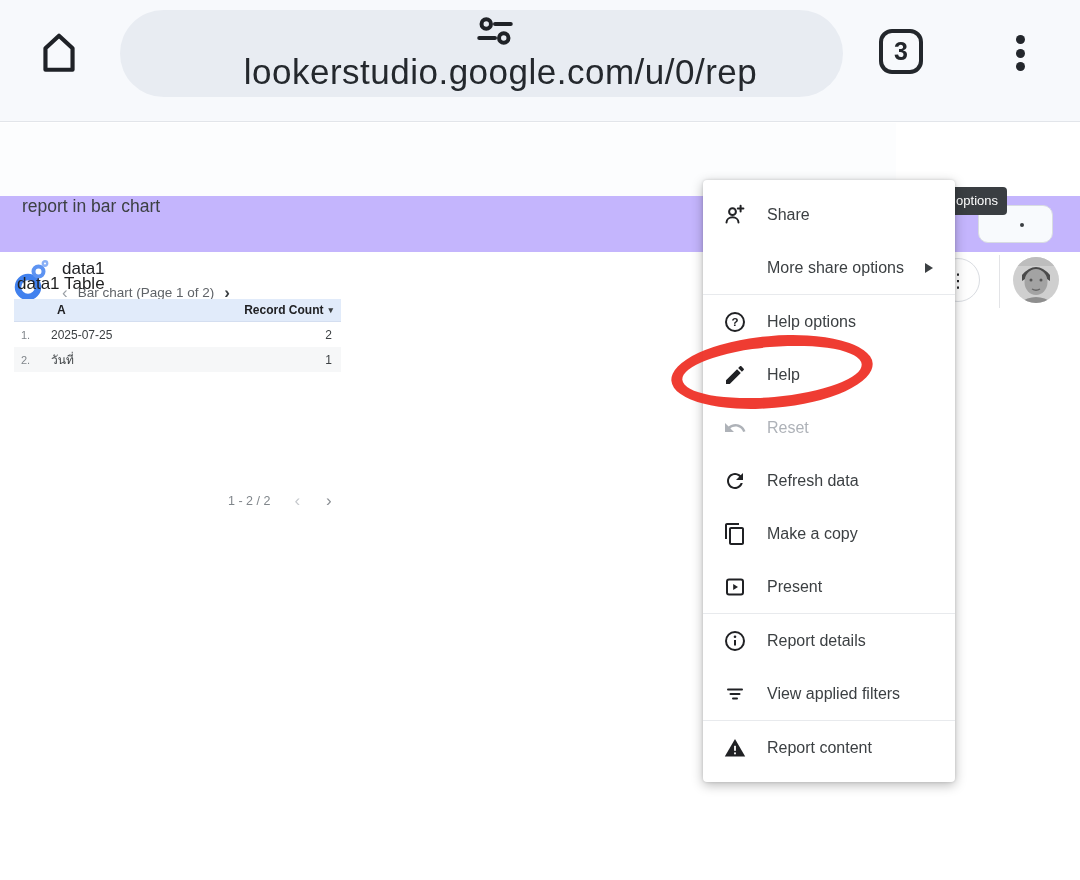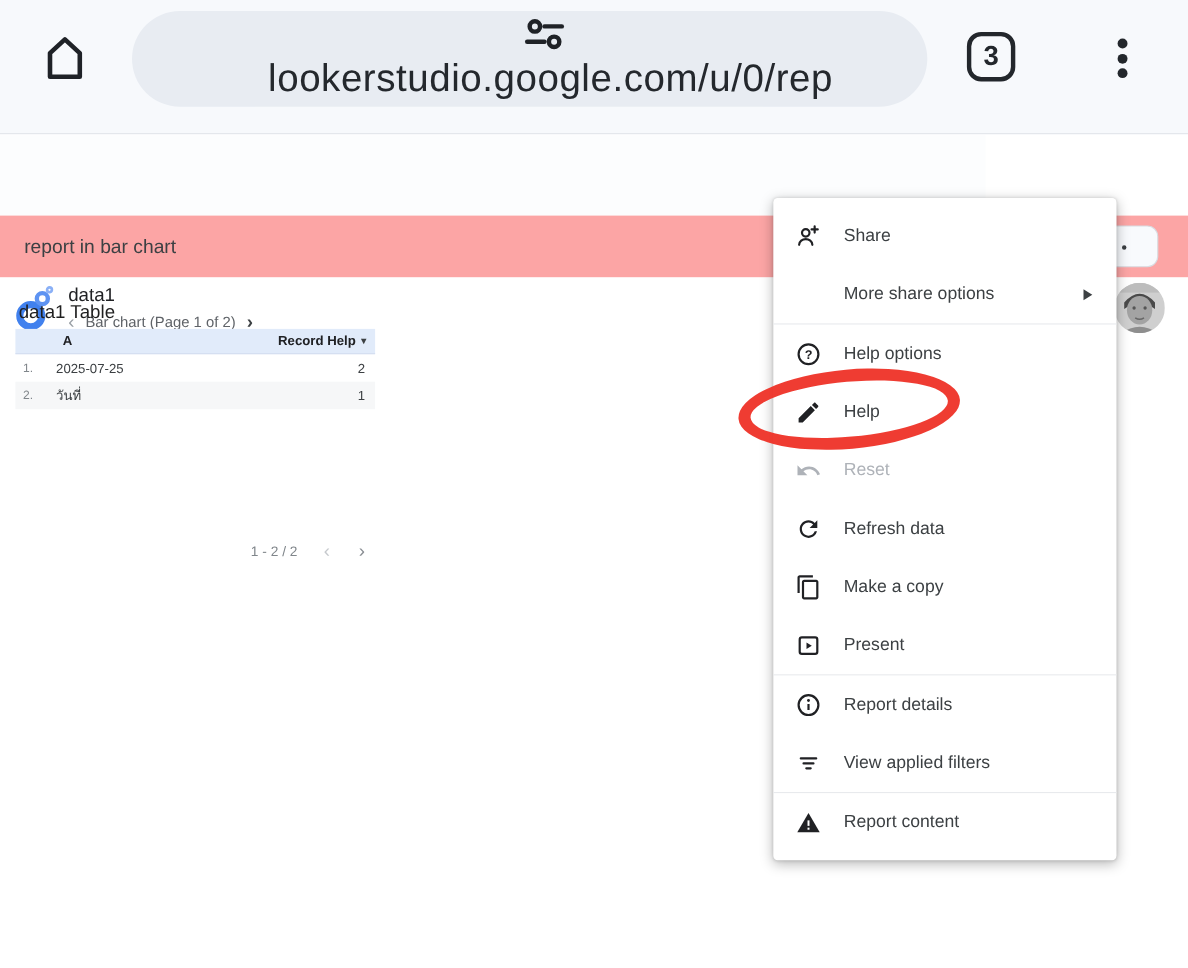--- a/index.html
+++ b/index.html
@@ -41,21 +41,21 @@
               border-radius:50%; background:#FEFEFE; border:1px solid #D9DCE1;
               display:flex; align-items:center; justify-content:center; z-index:1; }
   .more-btn span { font-size:19px; color:#202124; letter-spacing:0; }
   .hdr-sep { position:absolute; left:999px; top:132px; width:1px; height:53px;
              background:#E3E4E7; }
   .avatar { position:absolute; left:1013px; top:134px; width:46px; height:46px;
             border-radius:50%; overflow:hidden; }
 
   
   .banner { position:absolute; left:0; top:196px; width:1080px; height:56px;
-            background:#fca5a5; display:flex; align-items:center; z-index:1; }
+            background:#c4b5fd; display:flex; z-index:1; }
   .banner-text { margin-left:22px; font-size:17.5px; color:#3C4043; }
 
   
   .tooltip { position:absolute; left:900px; top:187px; width:107px; height:28px;
              background:#3A3E42; color:#fff; border-radius:4px; font-size:13px;
              line-height:28px; text-align:right; padding:0 9px; white-space:nowrap;
              overflow:hidden; z-index:3; }
   .partial-btn { position:absolute; left:978px; top:205px; width:75px; height:38px;
                  background:#F8FAFD; border:1px solid #D8DCE2; border-radius:10px;
                  z-index:2; }
@@ -75,21 +75,21 @@
   .c-idx { width:37px; padding-left:7px; color:#80868B; font-size:11px; }
   .c-val { flex:1; }
   .c-num { margin-right:9px; }
   .pagination { position:absolute; left:228px; top:494px; display:flex; align-items:flex-end;
                 font-size:12.5px; color:#80868B; }
   .pg-chev { font-size:17px; line-height:14px; }
   .pg-prev { margin-left:24px; color:#C6C9CD; }
   .pg-next { margin-left:26px; color:#8A8E93; }
 
   
-  .menu { position:absolute; left:703px; top:180px; width:312px; height:602px;
+  .menu { position:absolute; left:703px; top:180px; width:252px; height:602px;
           background:#ffffff; border-radius:4px; z-index:5; padding-top:8px;
           box-shadow:0 3px 12px rgba(0,0,0,.28), 0 0 3px rgba(0,0,0,.14); }
   .menu-item { height:53px; display:flex; align-items:center; padding:0 22px 0 20px; }
   .mi-icon { width:24px; height:24px; margin-right:20px; flex:none; }
   .mi-label { font-size:16px; color:#3C4043; }
   .menu-item.disabled .mi-label { color:#AEB2B8; }
   .mi-arrow { margin-left:auto; width:0; height:0; border-left:8px solid #3C4043;
               border-top:5px solid transparent; border-bottom:5px solid transparent; }
   .menu-divider { height:1px; background:#E8EAED; }
 
@@ -166,21 +166,21 @@
 <div class="partial-btn">
     <i></i>
   </div>
 
 <div class="table-title">data1 Table</div>
 
 <div class="data-table">
   <div class="t-head">
     <span class="c-a">A</span>
     <span class="c-count">
-      <span>Record Help</span>
+      <span>Record Count</span>
       <span class="sort-arrow">▾</span>
     </span>
   </div>
   <div class="t-row">
     <span class="c-idx">1.</span>
     <span class="c-val">2025-07-25</span>
     <span class="c-num">2</span>
   </div>
   <div class="t-row alt">
     <span class="c-idx">2.</span>

